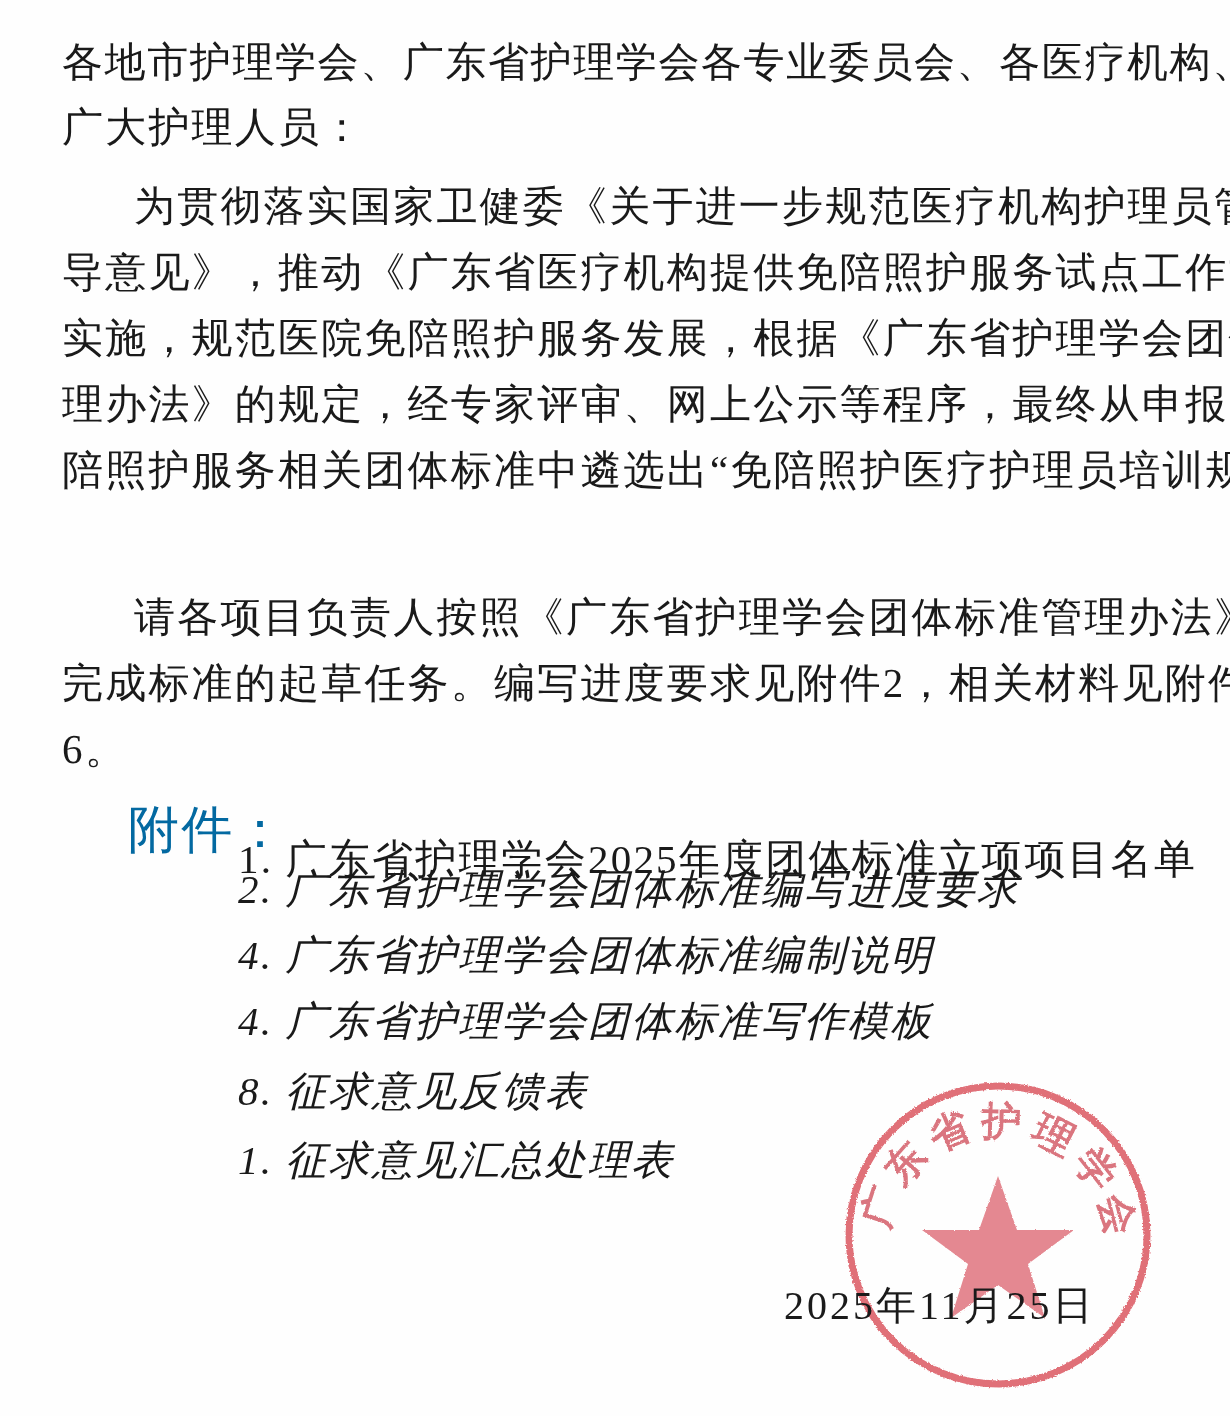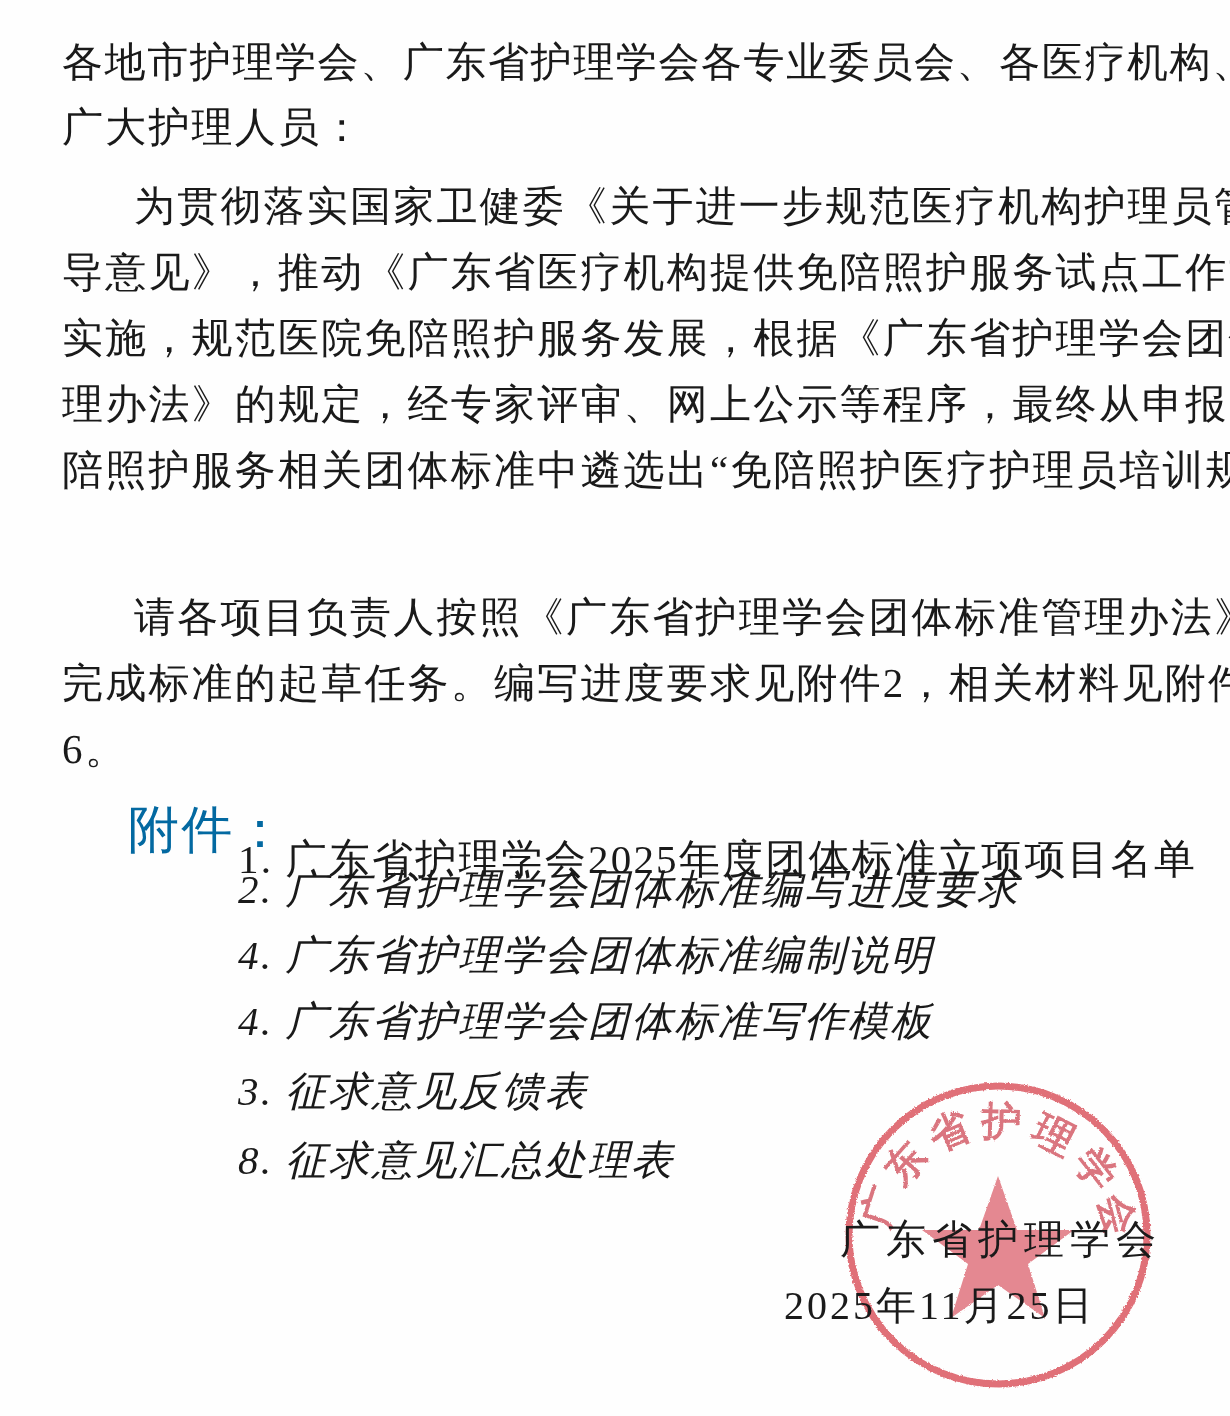--- a/index.html
+++ b/index.html
@@ -132,22 +132,22 @@
 
   <div class="doc-line indent" style="top:597px">请各项目负责人按照《广东省护理学会团体标准管理办法》的要求，</div>
   <div class="doc-line body-line" style="top:663px">完成标准的起草任务。编写进度要求见附件2，相关材料见附件3、4、5、</div>
   <div class="doc-line body-line" style="top:729px">6。</div>
 
   <div class="attach-label" style="top:796px">附件：</div>
   <div class="attach-first" style="top:796px">1. 广东省护理学会2025年度团体标准立项项目名单</div>
   <div class="attach-item" style="top:862px">2. 广东省护理学会团体标准编写进度要求</div>
   <div class="attach-item" style="top:928px">4. 广东省护理学会团体标准编制说明</div>
   <div class="attach-item" style="top:994px">4. 广东省护理学会团体标准写作模板</div>
-  <div class="attach-item" style="top:1064px">3. 征求意见反馈表</div>
-  <div class="attach-item" style="top:1133px">8. 征求意见汇总处理表</div>
+  <div class="attach-item" style="top:1064px">8. 征求意见反馈表</div>
+  <div class="attach-item" style="top:1133px">1. 征求意见汇总处理表</div>
 
   <div id="seal">
     <svg viewBox="0 0 310 310" xmlns="http://www.w3.org/2000/svg">
       <defs>
         <path id="arcTop" d="M 45 165 A 110 110 0 0 1 265 165"></path>
         <filter id="rough" x="-20%" y="-20%" width="140%" height="140%">
           <feTurbulence type="fractalNoise" baseFrequency="0.55" numOctaves="3" seed="7" result="n"></feTurbulence>
           <feDisplacementMap in="SourceGraphic" in2="n" scale="3.2" xChannelSelector="R" yChannelSelector="G"></feDisplacementMap>
         </filter>
         <filter id="rough2" x="-20%" y="-20%" width="140%" height="140%">
@@ -183,16 +183,15 @@
         <text class="seal-char" text-anchor="middle">
           <textPath href="#arcTop" startOffset="79%">学</textPath>
         </text>
         <text class="seal-char" text-anchor="middle">
           <textPath href="#arcTop" startOffset="92%">会</textPath>
         </text>
       </g>
     </svg>
   </div>
 
-  <div class="sign-line" id="signature-org">广东省护理学会</div>
   <div class="sign-line" id="signature-date">2025年11月25日</div>
 
 </div>
 
 </body></html>

